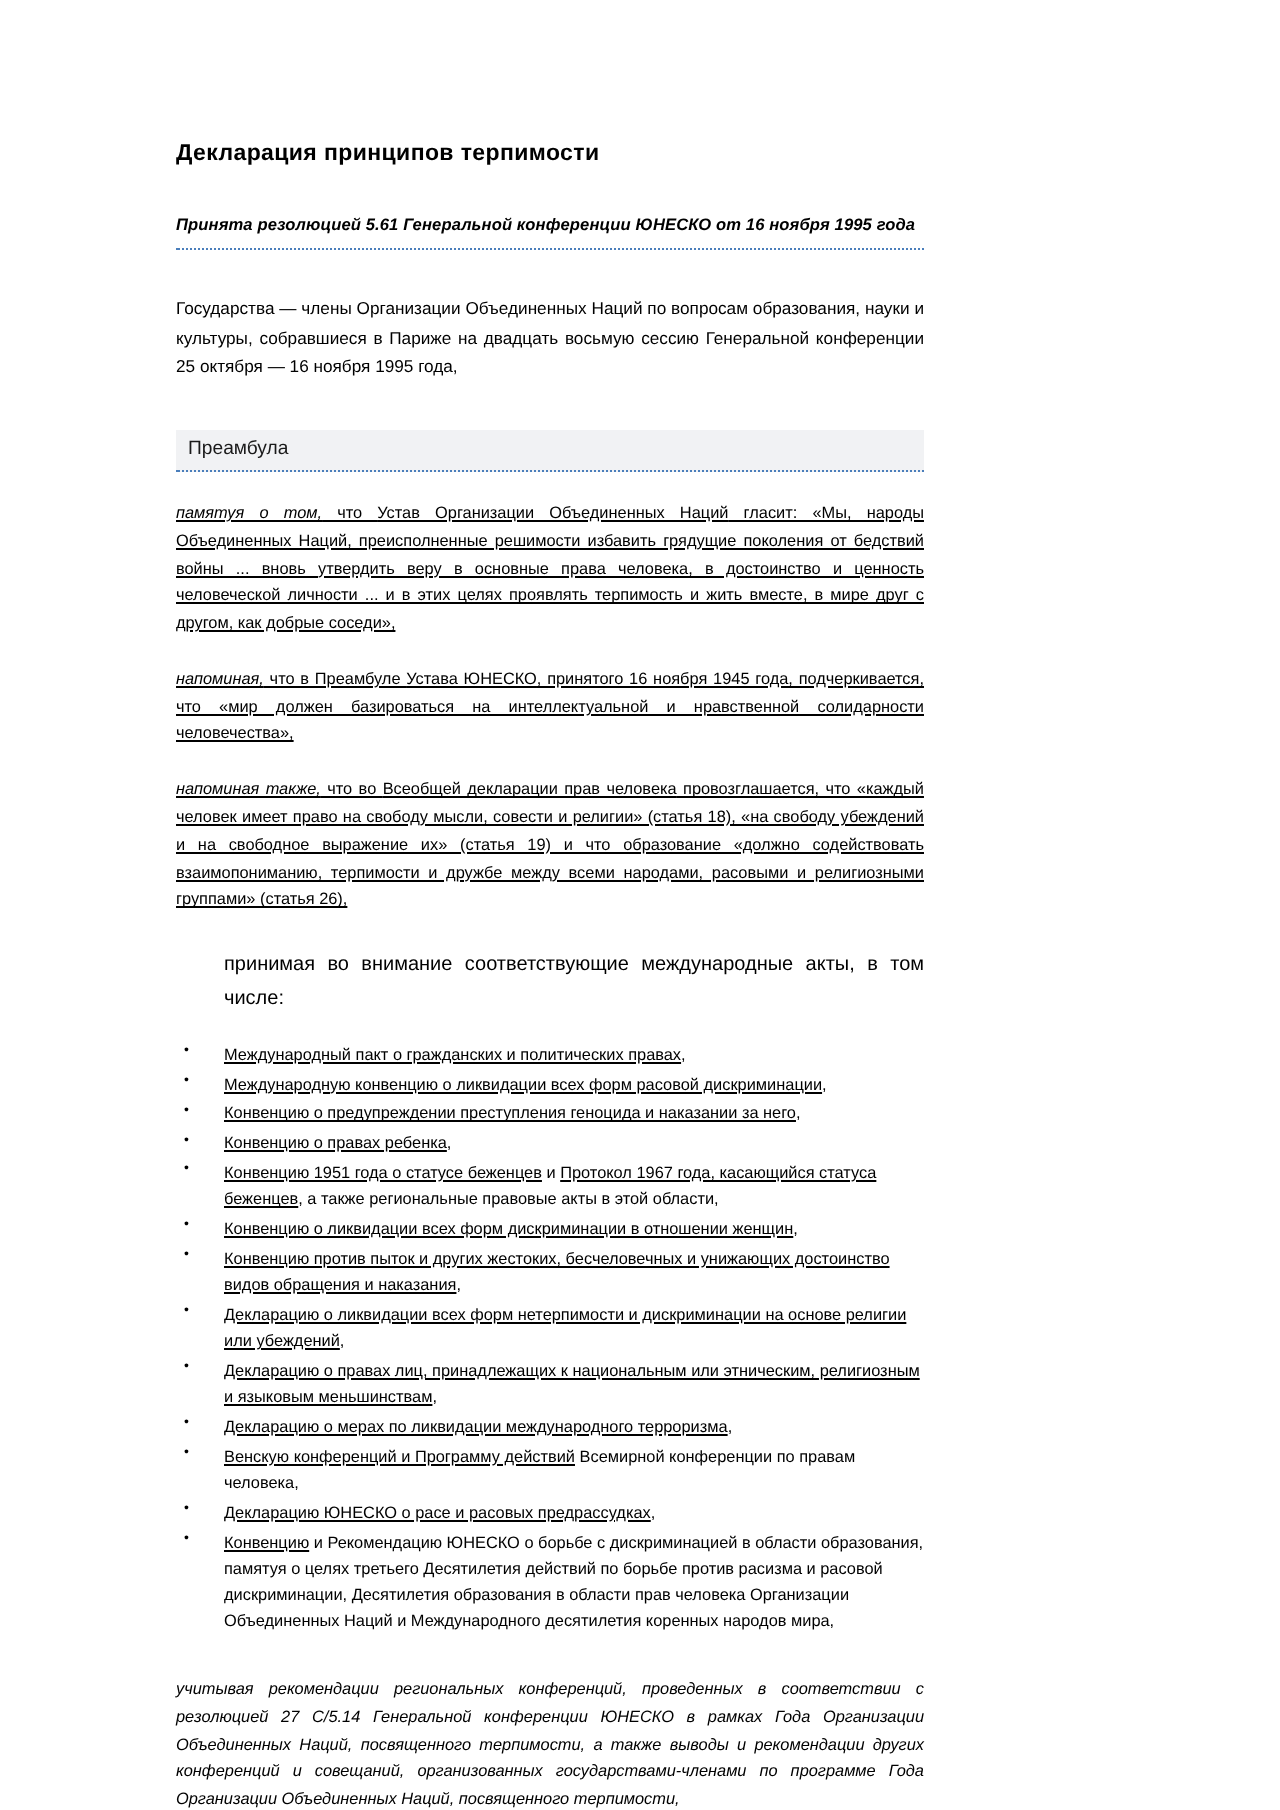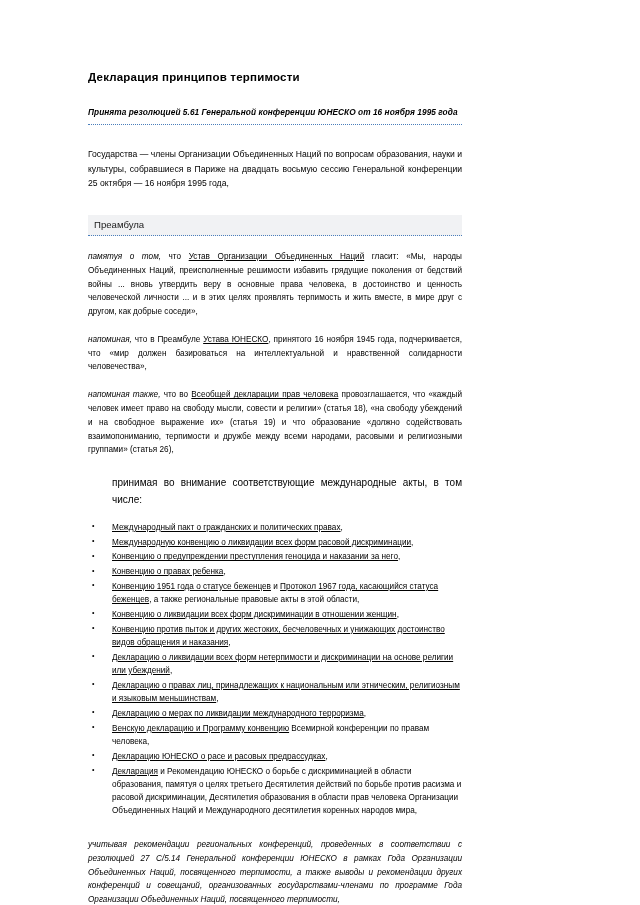--- a/index.html
+++ b/index.html
@@ -61,20 +61,21 @@
     font-weight: normal;
     color: #1a1a1a;
     line-height: 1.35;
   }
   .para {
     font-size: 8.2px;
     line-height: 1.68;
     margin: 14px 0 0 0;
     text-align: justify;
     color: #000;
+    text-decoration: underline;
   }
   .para .lead-it {
     font-style: italic;
   }
   .u {
     text-decoration: underline;
   }
   .intro-list-lead {
     font-size: 10px;
     line-height: 1.68;
@@ -147,22 +148,22 @@
     <li><span class="u">Международный пакт о гражданских и политических правах</span><span>,</span></li>
     <li><span class="u">Международную конвенцию о ликвидации всех форм расовой дискриминации</span><span>,</span></li>
     <li><span class="u">Конвенцию о предупреждении преступления геноцида и наказании за него</span><span>,</span></li>
     <li><span class="u">Конвенцию о правах ребенка</span><span>,</span></li>
     <li><span class="u">Конвенцию 1951 года о статусе беженцев</span><span> и </span><span class="u">Протокол 1967 года, касающийся статуса беженцев</span><span>, а также региональные правовые акты в этой области,</span></li>
     <li><span class="u">Конвенцию о ликвидации всех форм дискриминации в отношении женщин</span><span>,</span></li>
     <li><span class="u">Конвенцию против пыток и других жестоких, бесчеловечных и унижающих достоинство видов обращения и наказания</span><span>,</span></li>
     <li><span class="u">Декларацию о ликвидации всех форм нетерпимости и дискриминации на основе религии или убеждений</span><span>,</span></li>
     <li><span class="u">Декларацию о правах лиц, принадлежащих к национальным или этническим, религиозным и языковым меньшинствам</span><span>,</span></li>
     <li><span class="u">Декларацию о мерах по ликвидации международного терроризма</span><span>,</span></li>
-    <li><span class="u">Венскую декларацию и Программу конвенцию</span><span> Всемирной конференции по правам человека,</span></li>
+    <li><span class="u">Венскую конференций и Программу действий</span><span> Всемирной конференции по правам человека,</span></li>
     <li><span class="u">Декларацию ЮНЕСКО о расе и расовых предрассудках</span><span>,</span></li>
-    <li><span class="u">Декларация</span><span> и Рекомендацию ЮНЕСКО о борьбе с дискриминацией в области образования,</span> <span class="lead-it">памятуя</span><span> о целях третьего Десятилетия действий по борьбе против расизма и расовой дискриминации, Десятилетия образования в области прав человека Организации Объединенных Наций и Международного десятилетия коренных народов мира,</span></li>
+    <li><span class="u">Конвенцию</span><span> и Рекомендацию ЮНЕСКО о борьбе с дискриминацией в области образования,</span> <span class="lead-it">памятуя</span><span> о целях третьего Десятилетия действий по борьбе против расизма и расовой дискриминации, Десятилетия образования в области прав человека Организации Объединенных Наций и Международного десятилетия коренных народов мира,</span></li>
   </ul>
 
   <p class="closing-para">
     <span class="lead-it">учитывая</span><span> рекомендации региональных конференций, проведенных в соответствии с резолюцией 27 C/5.14 Генеральной конференции ЮНЕСКО в рамках Года Организации Объединенных Наций, посвященного терпимости, а также выводы и рекомендации других конференций и совещаний, организованных государствами-членами по программе Года Организации Объединенных Наций, посвященного терпимости,</span>
   </p>
 
 </div>
 
 </body></html>

